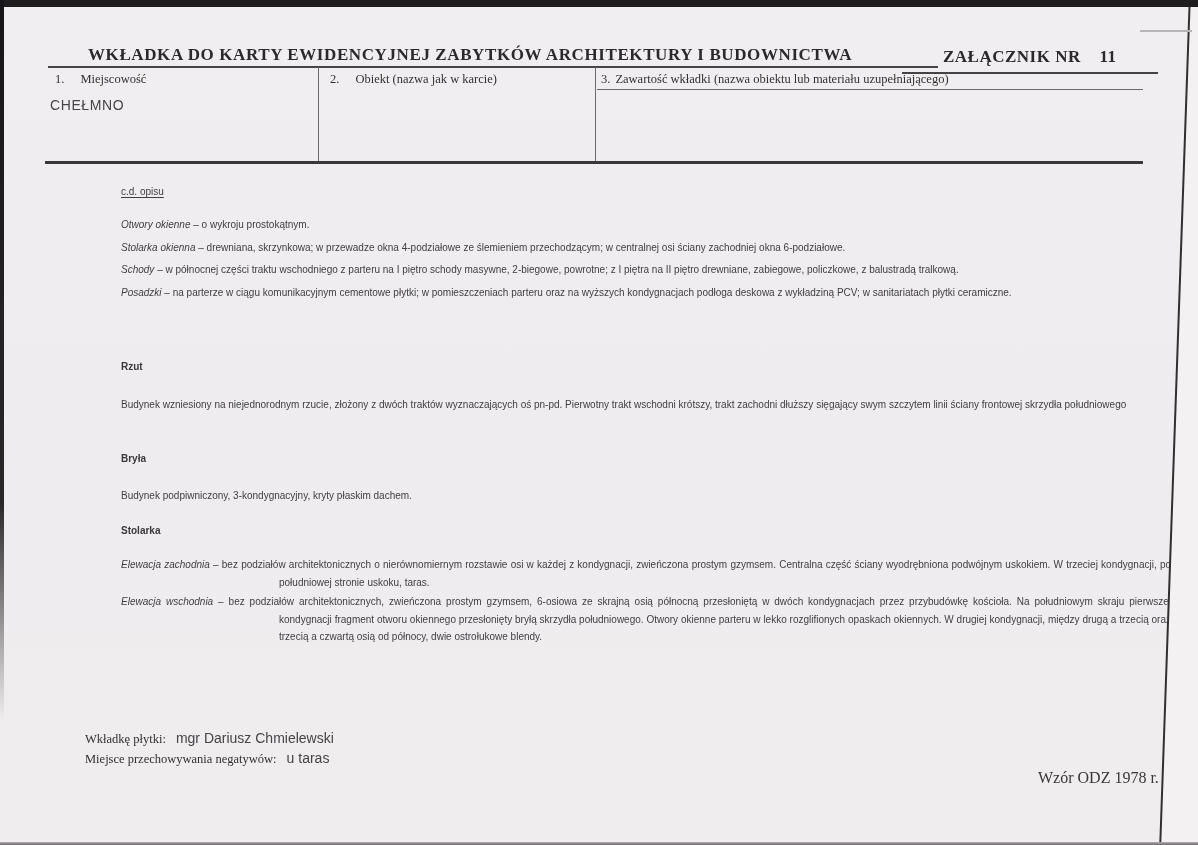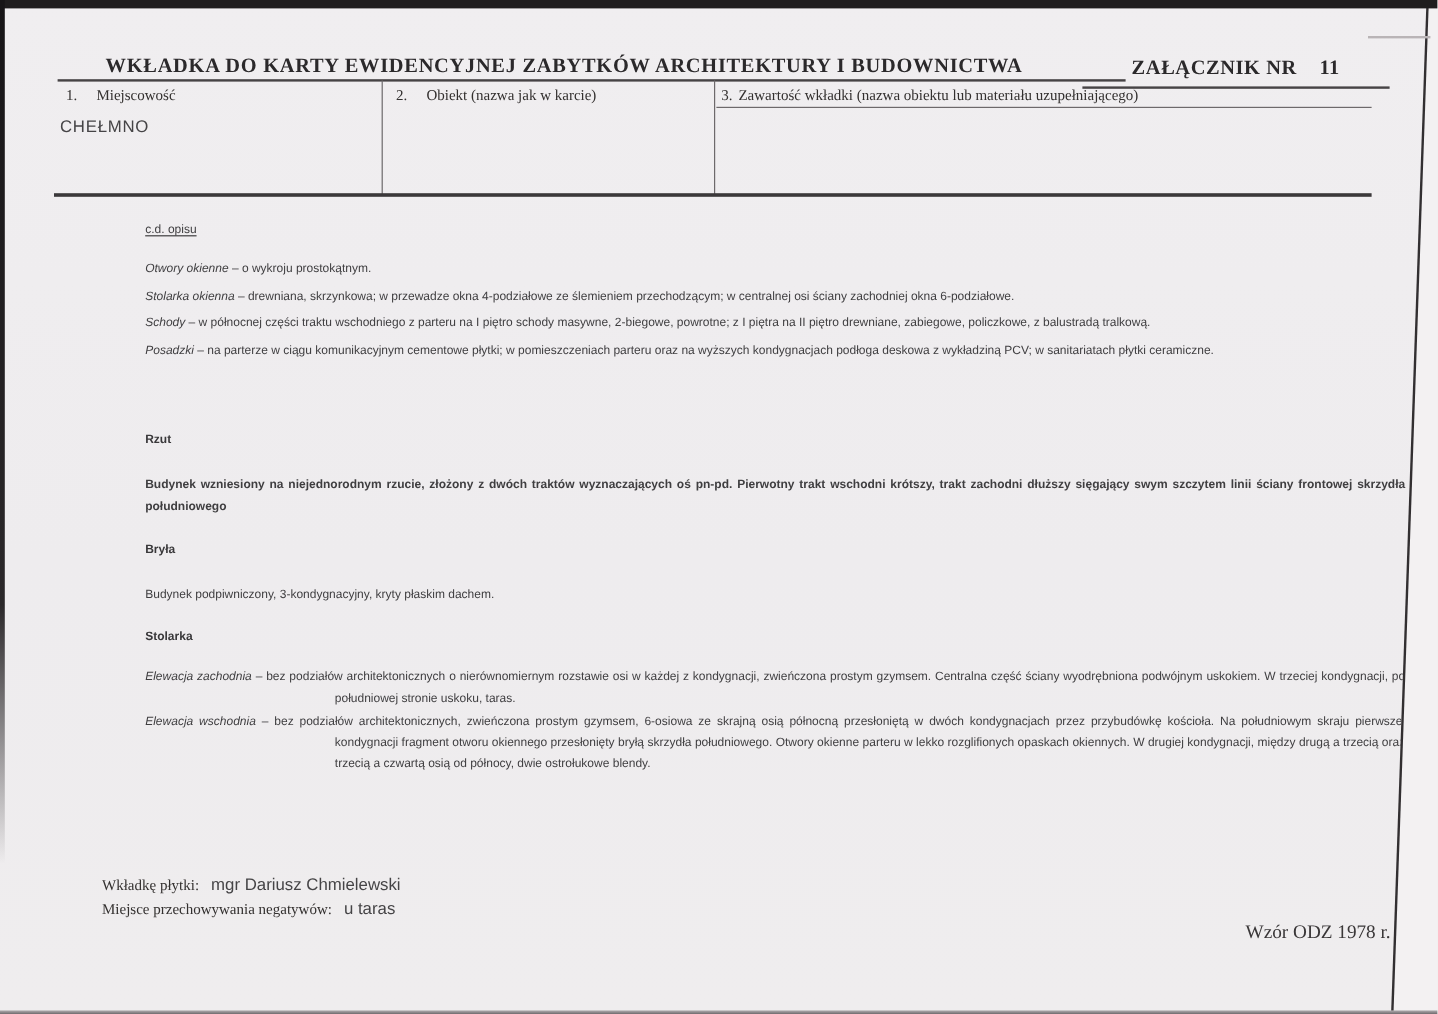--- a/index.html
+++ b/index.html
@@ -113,21 +113,21 @@
     </div>
     <div class="desc-item hang-b">
       <span class="lead-italic">Schody</span><span> – w północnej części traktu wschodniego z parteru na I piętro schody masywne, 2-biegowe, powrotne; z I piętra na II piętro drewniane, zabiegowe, policzkowe, z balustradą tralkową.</span>
     </div>
     <div class="desc-item hang-c">
       <span class="lead-italic">Posadzki</span><span> – na parterze w ciągu komunikacyjnym cementowe płytki; w pomieszczeniach parteru oraz na wyższych kondygnacjach podłoga deskowa z wykładziną PCV; w sanitariatach płytki ceramiczne.</span>
     </div>
   </div>
 
   <div class="body-abs heading-bold" style="top:358px;">Rzut</div>
-  <div class="body-abs just" style="top:396px;font-weight:bold;">Budynek wzniesiony na niejednorodnym rzucie, złożony z dwóch traktów wyznaczających oś pn-pd. Pierwotny trakt wschodni krótszy, trakt zachodni dłuższy sięgający swym szczytem linii ściany frontowej skrzydła południowego</div>
+  <div class="body-abs just" style="top:396px;">Budynek wzniesiony na niejednorodnym rzucie, złożony z dwóch traktów wyznaczających oś pn-pd. Pierwotny trakt wschodni krótszy, trakt zachodni dłuższy sięgający swym szczytem linii ściany frontowej skrzydła południowego</div>
 
   <div class="body-abs heading-bold" style="top:450px;">Bryła</div>
   <div class="body-abs" style="top:487px;">Budynek podpiwniczony, 3-kondygnacyjny, kryty płaskim dachem.</div>
 
   <div class="body-abs heading-bold" style="top:522px;">Stolarka</div>
 
   <div class="body-abs" style="top:556px;">
     <div class="hang-d">
       <span class="lead-italic">Elewacja zachodnia</span><span> – bez podziałów architektonicznych o nierównomiernym rozstawie osi w każdej z kondygnacji, zwieńczona prostym gzymsem. Centralna część ściany wyodrębniona podwójnym uskokiem. W trzeciej kondygnacji, po południowej stronie uskoku, taras.</span>
     </div>

